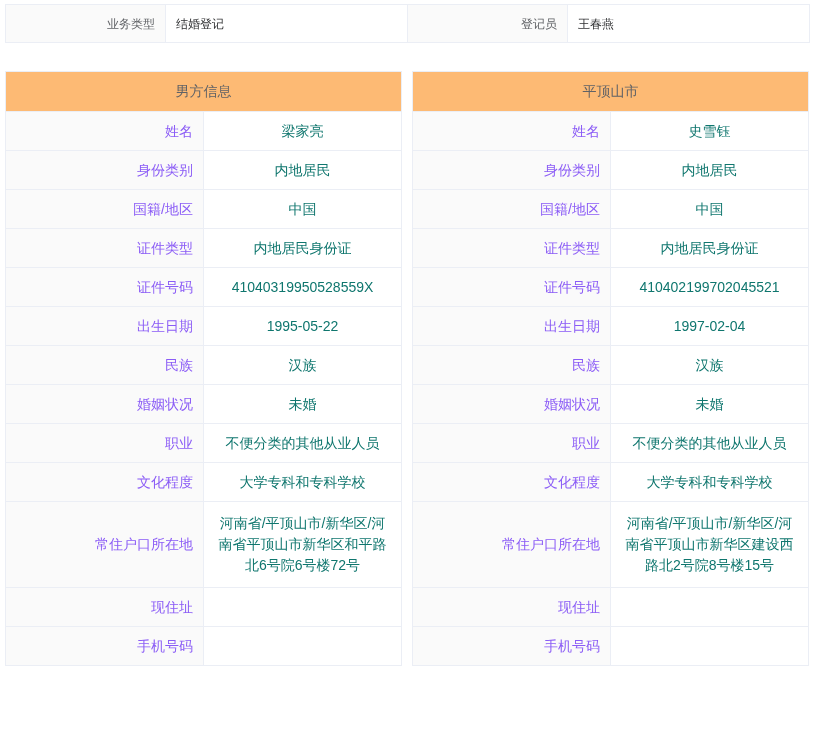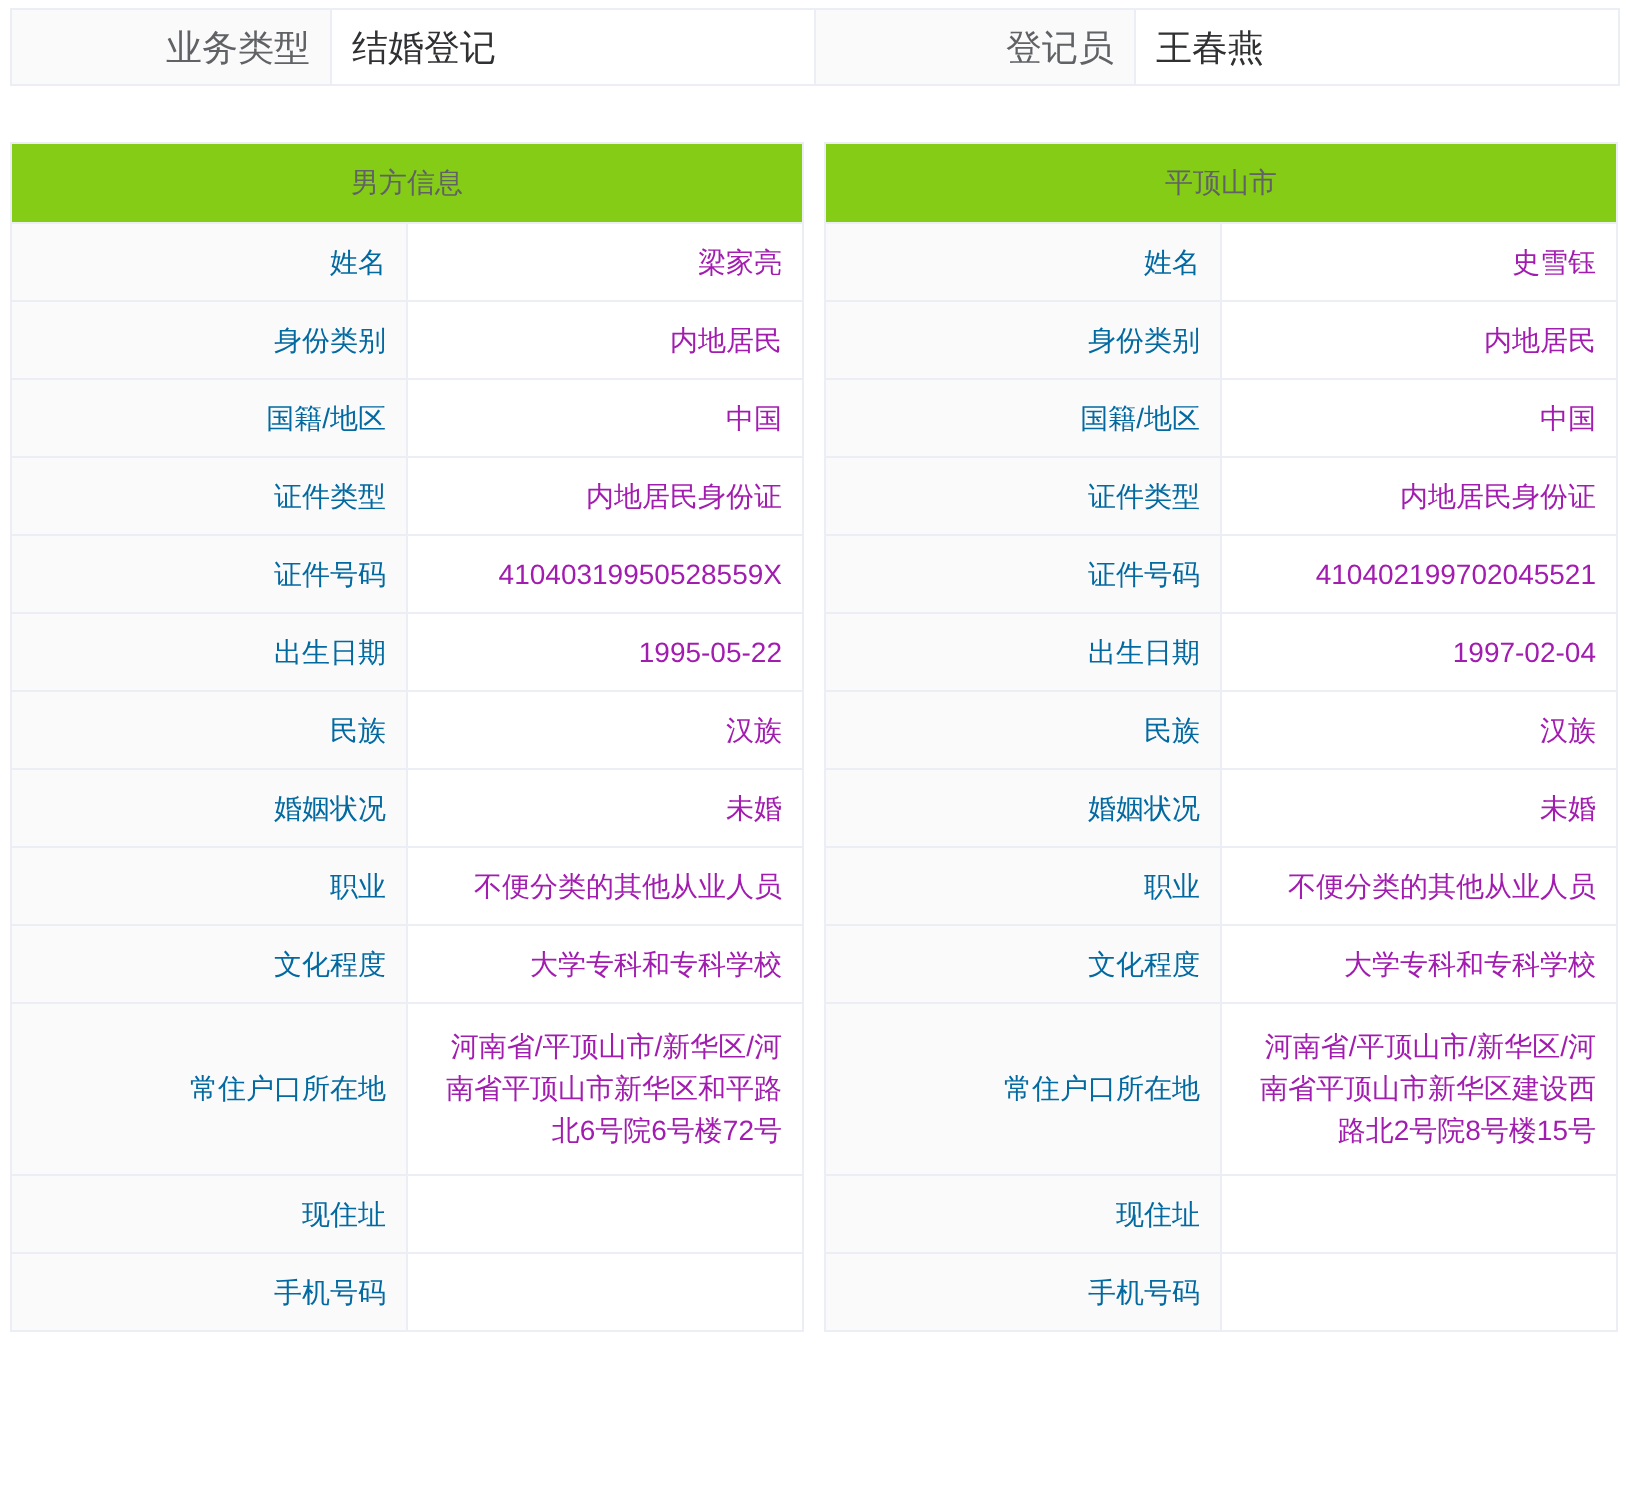--- a/index.html
+++ b/index.html
@@ -25,21 +25,21 @@
     width: 805px;
     margin: 4px 0 0 5px;
     table-layout: fixed;
   }
   table.desc td {
     border: 1px solid #ebeef5;
     height: 38px;
     padding: 6px 10px;
     box-sizing: border-box;
     vertical-align: middle;
-    font-size: 18px;
+    font-size: 12px;
     line-height: 20px;
   }
   td.lbl {
     background: #fafafa;
     color: #606266;
     text-align: right;
     width: 160px;
   }
   td.val {
     background: #ffffff;
@@ -64,37 +64,37 @@
   }
   table.info td, table.info th {
     border: 1px solid #ebeef5;
     padding: 7px 10px;
     box-sizing: border-box;
     vertical-align: middle;
     font-size: 14px;
     line-height: 21px;
   }
   table.info th.title {
-    background: #84cc16;
+    background: #fdba74;
     color: #606266;
     font-weight: normal;
     text-align: center;
     height: 40px;
   }
   table.info td.k {
     background: #fafafa;
-    color: #0369a1;
+    color: #8b5cf6;
     text-align: right;
     width: 155px;
     height: 39px;
   }
   table.info td.v {
     background: #ffffff;
-    color: #a21caf;
-    text-align: right;
+    color: #0f766e;
+    text-align: center;
   }
   td.tall {
     height: 86px;
   }
 </style>
 </head>
 <body>
 
 <div class="page">
 

